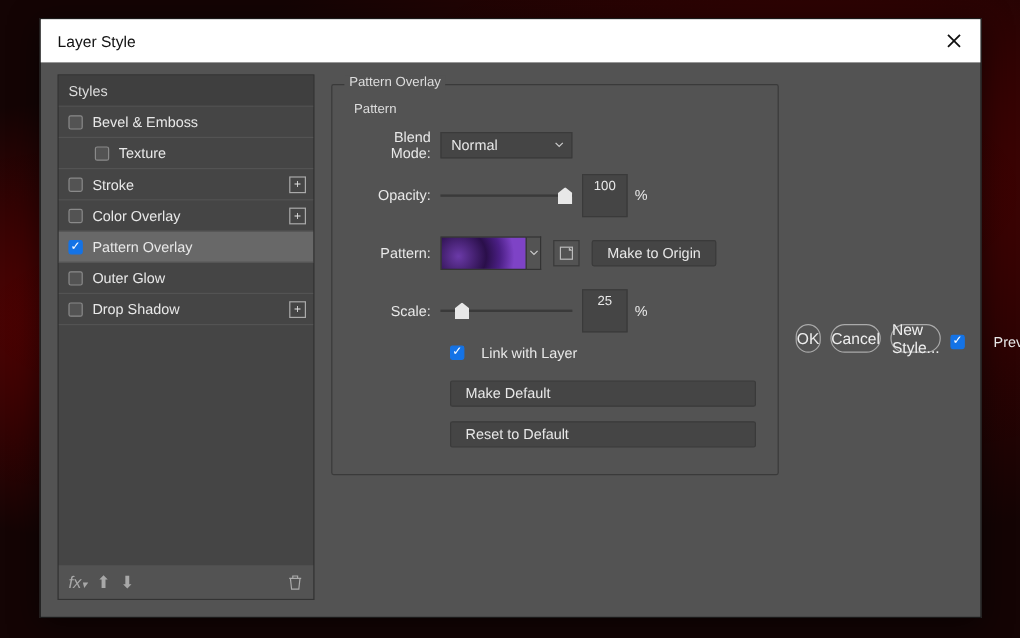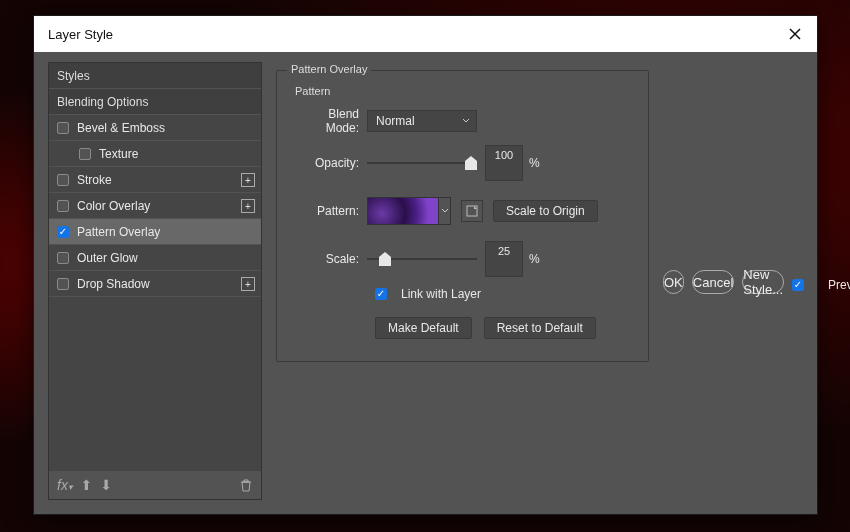--- a/index.html
+++ b/index.html
@@ -40,21 +40,21 @@
 .slider .thumb { position:absolute; top:4px; width:12px; height:14px; background:#e8e8e8; clip-path: polygon(50% 0,100% 35%,100% 100%,0 100%,0 35%); }
 .numfield { width:38px; height:36px; background:#454545; border:1px solid #3a3a3a; color:#e8e8e8; font-size:11px; text-align:center; margin-left:8px; line-height:18px; }
 .pct { font-size:12px; color:#e8e8e8; margin-left:6px; }
 .swatch { width:72px; height:28px; border:1px solid #333; background:
   radial-gradient(circle at 20% 60%, #6b3aa8 0%, #2a0f4a 40%, #4b1f85 60%, #7e43c6 80%),
   linear-gradient(90deg,#2a0f4a,#6b3aa8); }
 .tiny-chev { width:12px; height:28px; border:1px solid #333; border-left:none; display:flex; align-items:center; justify-content:center; margin-right:10px; }
 .iconbtn { width:22px; height:22px; border:1px solid #3a3a3a; background:#535353; display:flex; align-items:center; justify-content:center; margin-right:10px; }
 .btn { height:22px; padding:0 12px; background:#454545; border:1px solid #3a3a3a; color:#e8e8e8; font-size:12px; border-radius:2px; display:inline-flex; align-items:center; }
 .linkrow { display:flex; align-items:center; margin-left:80px; font-size:12px; color:#e8e8e8; gap:6px; }
-.btnrow { margin-left:80px; display:flex; gap:12px; margin-top:16px; }
+.btnrow { margin-left:80px; display:flex; gap:12px; margin-top:16px;flex-direction:column; }
 .right-panel { width:140px; display:flex; flex-direction:row; align-items:center; gap:8px; padding-top:2px; }
 .rbtn { width:128px; height:24px; border:1px solid #aaa; border-radius:12px; background:transparent; color:#eee; font-size:13px; display:flex; align-items:center; justify-content:center; }
 .prev-row { display:flex; align-items:center; gap:16px; font-size:12px; color:#e8e8e8; margin-top:6px; }
 .preview-box { width:124px; height:134px; background:#3b3b3b; display:flex; align-items:center; justify-content:center; margin-top:2px; }
 .preview-inner { width:88px; height:86px; background:
   radial-gradient(circle at 30% 30%, #a35fe0 0%, #6a2db0 30%, #4a168f 55%, #7a3ac6 75%, #5a1fa0 100%);
   filter:blur(.3px); }
 svg { display:block; }
 </style>
 </head>
@@ -68,23 +68,20 @@
           <path d="M1 1 L11 11 M11 1 L1 11" stroke="#111" stroke-width="1.5"></path>
         </svg>
     </div>
   </div>
   <div class="body">
 
     <div class="left-panel">
       <div class="lp-row header">
           <span>Styles</span>
         </div>
-      <div class="lp-row header">
-          <span>Blending Options</span>
-        </div>
 
       <div class="lp-row">
           <span class="cb"></span>
           <span>Bevel &amp; Emboss</span>
         </div>
       <div class="lp-row sub">
           <span class="cb"></span>
           <span>Texture</span>
         </div>
       <div class="lp-row">
@@ -158,21 +155,21 @@
               <svg width="8" height="8" viewBox="0 0 8 8">
                 <path d="M1 2l3 3 3-3" stroke="#ccc" fill="none"></path>
               </svg>
             </div>
           <div class="iconbtn">
               <svg width="12" height="12" viewBox="0 0 12 12">
                 <rect x="1" y="1" width="10" height="10" stroke="#bbb" fill="none"></rect>
                 <path d="M9 1l3 3-3 0z" fill="#bbb" transform="translate(-1 0)"></path>
               </svg>
             </div>
-          <div class="btn">Scale to Origin</div>
+          <div class="btn">Make to Origin</div>
         </div>
 
         <div class="frow">
           <div class="flabel">Scale:</div>
           <div class="slider">
               <div class="track"></div>
               <div class="thumb" style="left:12px"></div>
             </div>
           <div class="numfield">25</div>
           <div class="pct">%</div>

